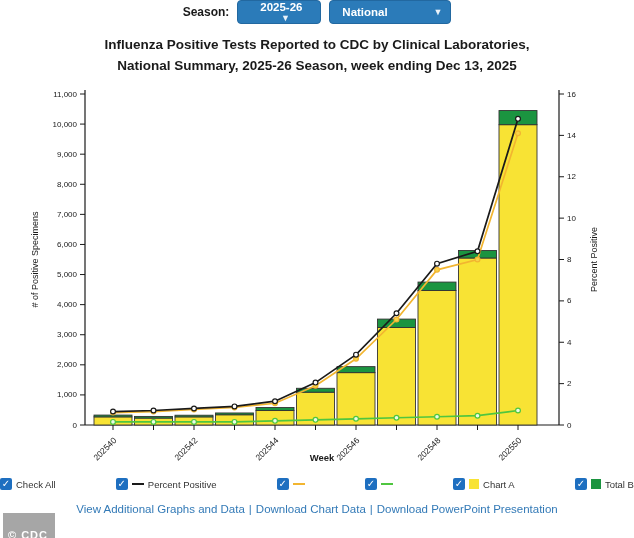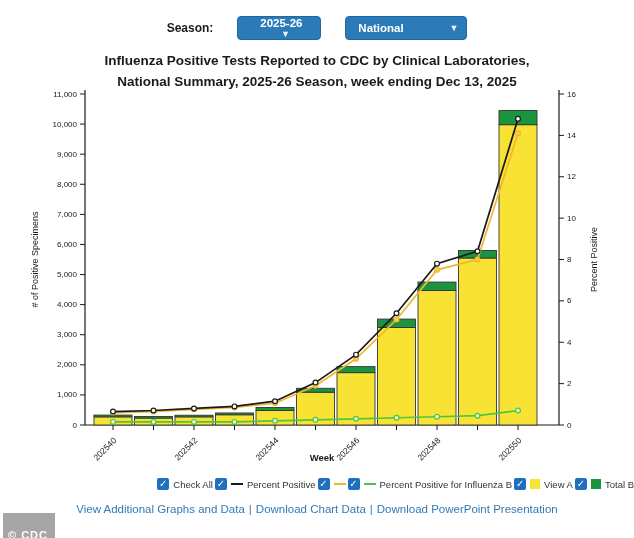--- a/index.html
+++ b/index.html
@@ -1,41 +1,41 @@
 <!DOCTYPE html>
 <html><head>
 <meta charset="utf-8">
 <style>
   * { margin: 0; padding: 0; box-sizing: border-box; }
   html, body { width: 634px; height: 538px; background: #ffffff; overflow: hidden; }
   body { font-family: "Liberation Sans", sans-serif; position: relative; }
 
   .controls {
     display: flex; align-items: center; justify-content: center;
-    gap: 24px; padding-top: 16px;
+    gap: 8px; 
   }
   .ctl-label { font-size: 12px; font-weight: bold; color: #1a1a1a; }
   .dropdown {
     background: #2b7bb9; border: 1px solid #2268a0; border-radius: 4px;
     color: #ffffff; font-size: 11.5px; font-weight: bold;
     height: 24px; display: inline-flex; align-items: center;
     padding: 0 8px 0 12px; cursor: pointer; justify-content: space-between;
   }
   .dd-season { width: 84px; flex-direction: column; }
   .dd-area { width: 122px; }
   .caret { font-size: 9px; margin-left: 8px; color: #eaf3fa; }
 
   .title-block { margin-top: 10px; text-align: center; }
   .title-line { font-size: 13.5px; font-weight: bold; color: #1a1a1a; line-height: 21px; }
 
   .chart-wrap { position: absolute; left: 0; top: 86px; width: 634px; height: 392px; }
 
   .legend-row {
     position: absolute; left: 0; top: 478px; width: 634px;
-    display: flex; align-items: center; justify-content: flex-end; gap: 2px;
+    display: flex; align-items: center; justify-content: space-between; gap: 9px;
   }
   .legend-item { display: inline-flex; align-items: center; gap: 4px; cursor: pointer; }
   .checkbox {
     width: 12px; height: 12px; background: #1e6fc0; border-radius: 2px;
     color: #fff; font-size: 10px; line-height: 12px; text-align: center;
     display: inline-block; flex: 0 0 auto;
   }
   .legend-label { font-size: 9.5px; color: #333; white-space: nowrap; }
   .glyph-line { display: inline-block; width: 12px; height: 2px; flex: 0 0 auto; }
   .glyph-swatch { display: inline-block; width: 10px; height: 10px; flex: 0 0 auto; }
@@ -212,26 +212,25 @@
       <span class="glyph-line" style="background: rgb(26, 26, 26);"></span>
       <span class="legend-label">Percent Positive</span>
     </span>
     <span class="legend-item">
       <span class="checkbox">✓</span>
       <span class="glyph-line" style="background: rgb(242, 181, 48);"></span>
     </span>
     <span class="legend-item">
       <span class="checkbox">✓</span>
       <span class="glyph-line" style="background: rgb(79, 198, 63);"></span>
-      <span class="legend-label">Percent Positive for Influenza B</span>
     </span>
     <span class="legend-item">
       <span class="checkbox">✓</span>
       <span class="glyph-swatch" style="background: rgb(248, 227, 52);"></span>
-      <span class="legend-label">View A</span>
+      <span class="legend-label">Chart A</span>
     </span>
     <span class="legend-item">
       <span class="checkbox">✓</span>
       <span class="glyph-swatch" style="background: rgb(27, 148, 64);"></span>
       <span class="legend-label">Total B</span>
     </span>
   </div>
 
 <div class="links-row" id="links-row"><a>View Additional Graphs and Data</a><span class="link-sep">|</span><a>Download Chart Data</a><span class="link-sep">|</span><a>Download PowerPoint Presentation</a></div>
 

